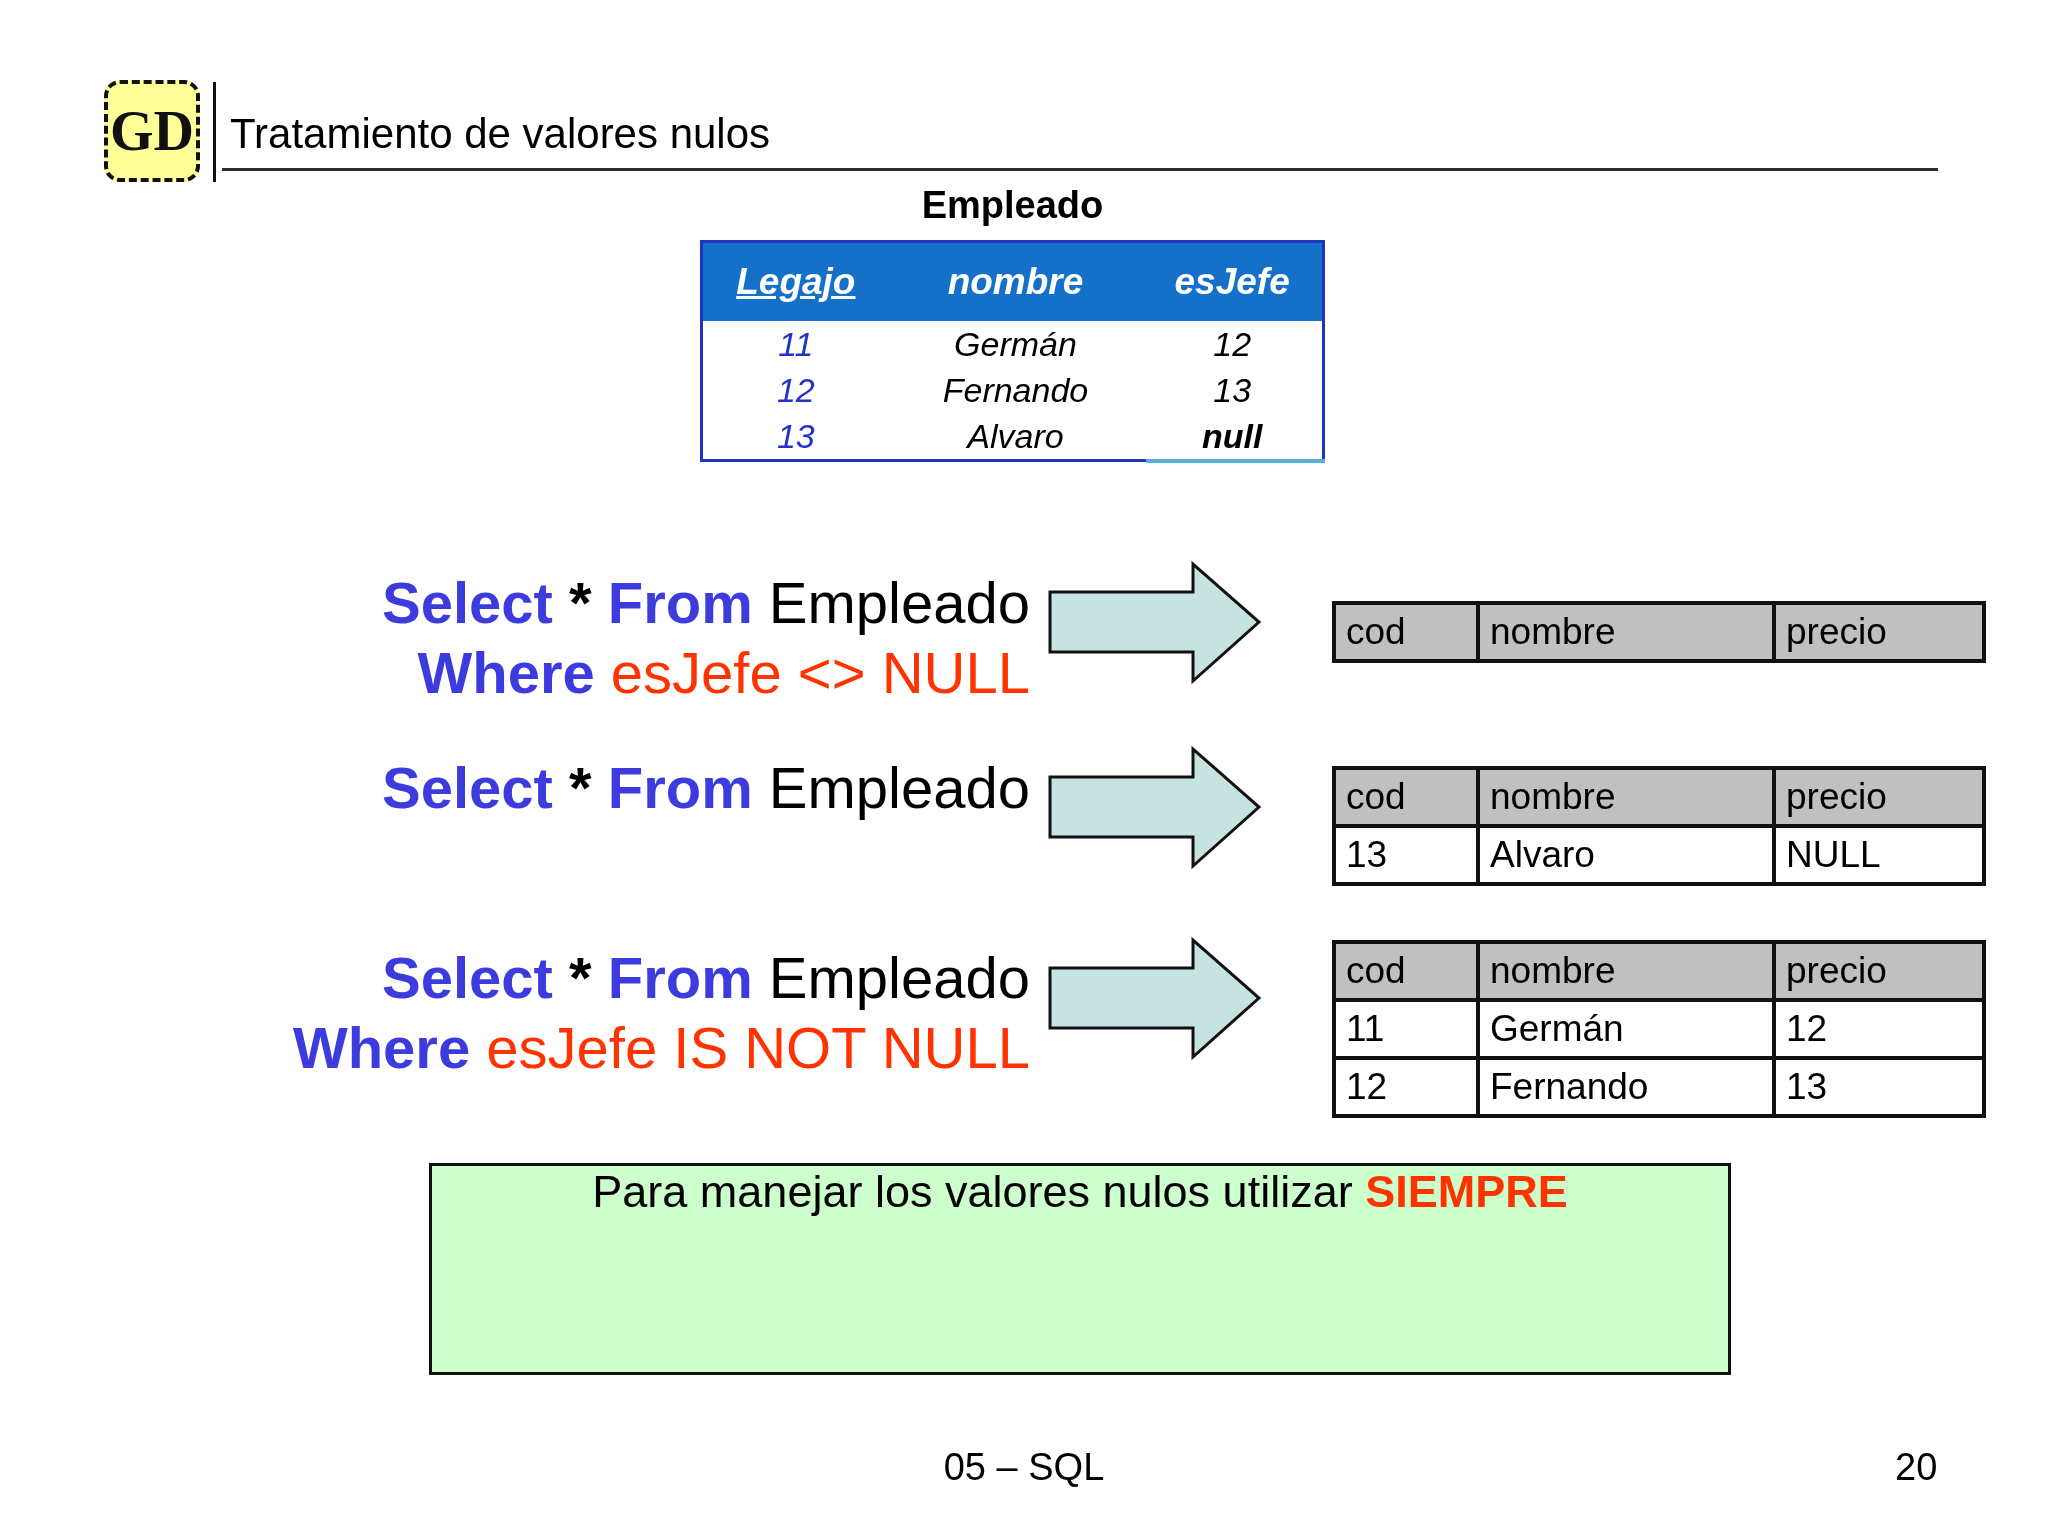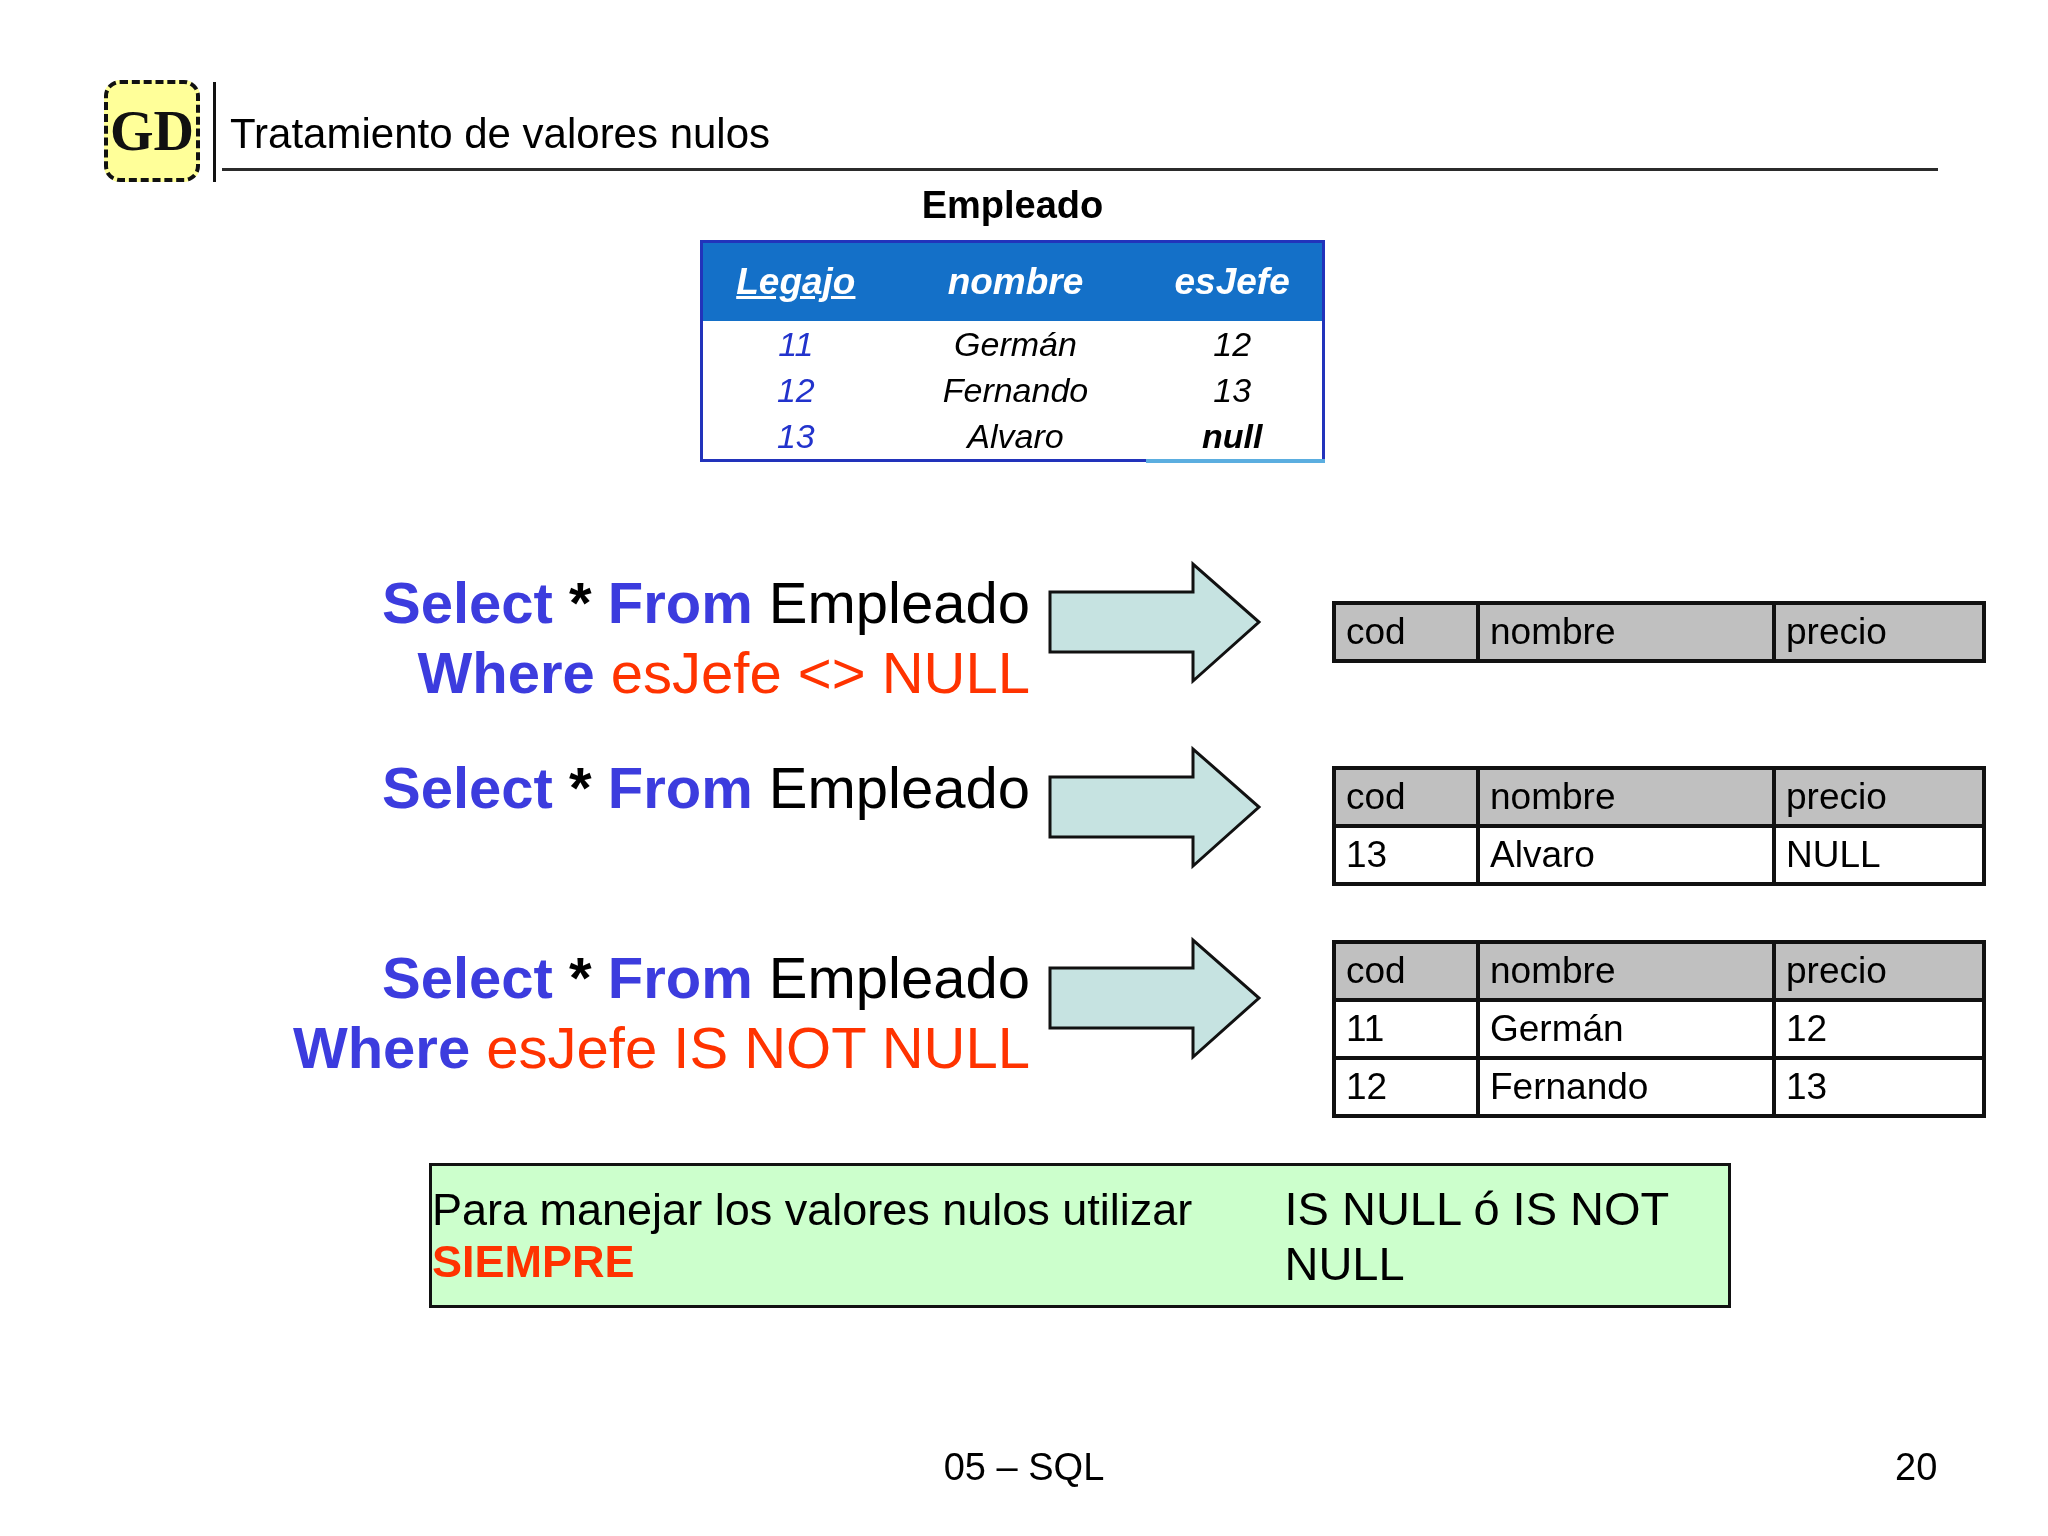--- a/index.html
+++ b/index.html
@@ -49,23 +49,23 @@
   
   .rtable{position:absolute;left:1332px;width:650px;border-collapse:collapse;
     font-family:Liberation Sans, sans-serif;font-size:37px;table-layout:fixed;}
   .rt1{top:601px;} .rt2{top:766px;} .rt3{top:940px;}
   .rtable th,.rtable td{border:4px solid #111;height:54px;text-align:left;
     padding:0 10px;font-weight:400;overflow:hidden;}
   .rtable th{background:#C0C0C0;}
   .rcol-cod{width:144px;} .rcol-nombre{width:296px;} .rcol-precio{width:210px;}
 
   
-  .note{position:absolute;left:429px;top:1163px;width:1302px;height:145px;
+  .note{position:absolute;left:429px;top:1163px;width:1302px;height:212px;
     background:#CCFFCC;border:3px solid #111;box-sizing:border-box;
-    display:flex;flex-direction:row;align-items:center;gap:16px;}
+    display:flex;flex-direction:column;align-items:center;gap:16px;}
   .note-line1{font-size:45px;}
   .note-line1 .emph{color:#FF3300;font-weight:700;}
   .note-line2{font-size:47px;}
 
   
   .footer-left{position:absolute;left:0;top:1446px;width:2048px;text-align:center;font-size:38px;}
   .page-num{position:absolute;left:1895px;top:1446px;font-size:38px;}
 </style>
 </head>
 <body>
@@ -194,17 +194,16 @@
     <tr>
       <td>12</td>
       <td>Fernando</td>
       <td>13</td>
     </tr>
   </tbody>
 </table>
 
 <div class="note">
   <div class="note-line1"><span>Para manejar los valores nulos utilizar</span> <span class="emph">SIEMPRE</span></div>
-  <div class="note-line2">IS NULL ó IS NOT NULL</div>
 </div>
 
 <div class="footer-left">05 – SQL</div>
 <div class="page-num">20</div>
 
 </body></html>

